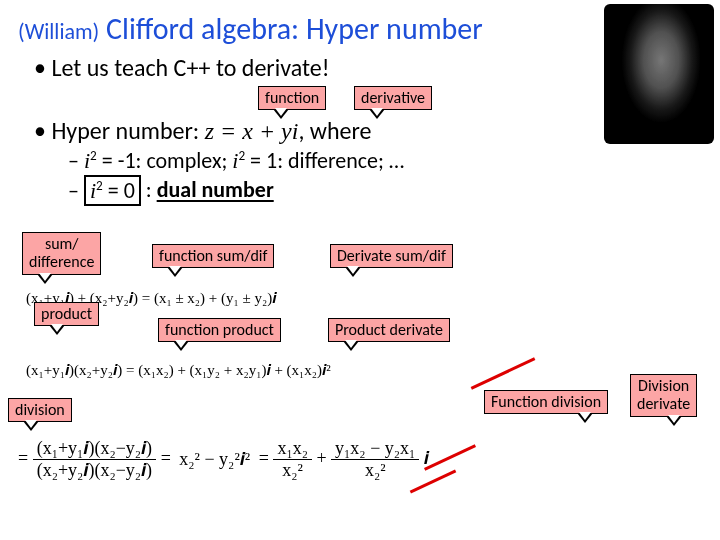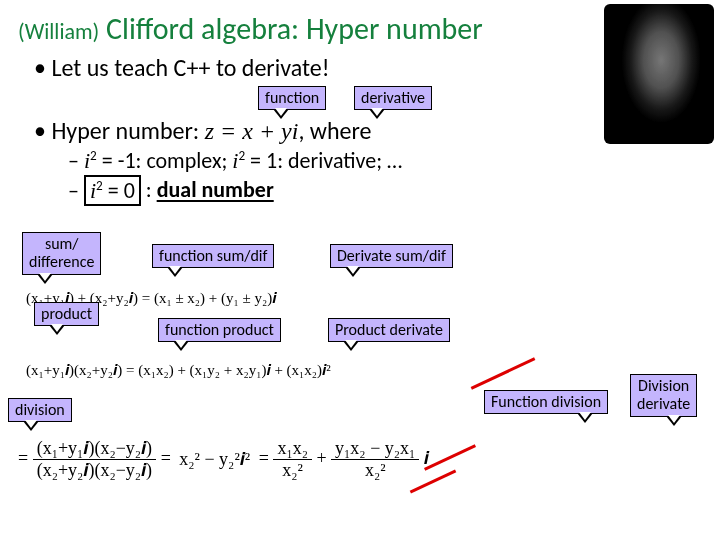--- a/index.html
+++ b/index.html
@@ -8,21 +8,21 @@
     height: 540px;
     font-family: Calibri, Arial, sans-serif;
     background: #fff;
     color: #000;
     position: relative;
     overflow: hidden;
     padding: 10px 18px;
   }
   .title {
     font-size: 30px;
-    color: #15803d;
+    color: #1d4ed8;
     margin-bottom: 6px;
   }
   .title .small { font-size: 22px; }
   .portrait {
     position: absolute;
     top: 4px; right: 6px;
     width: 110px; height: 140px;
     background: radial-gradient(ellipse 40% 50% at 52% 40%, #777 0%, #555 40%, #222 70%, #000 100%);
     border-radius: 6px;
     filter: grayscale(100%) contrast(110%);
@@ -32,21 +32,21 @@
   ul.main > li::before { content: "• "; }
   ul.sub { list-style: none; margin-left: 34px; margin-top: 2px; }
   ul.sub > li { font-size: 22px; margin-bottom: 2px; }
   ul.sub > li::before { content: "– "; }
   .ital { font-style: italic; font-family: 'Times New Roman', serif; }
   .sup { font-size: 0.6em; vertical-align: super; }
   .boxed { border: 2px solid #000; padding: 0 4px; }
   .callout {
     position: absolute;
     border: 1.5px solid #000;
-    background: #c4b5fd;
+    background: #fca5a5;
     font-size: 16px;
     padding: 2px 6px;
     white-space: nowrap;
     text-align: center;
     line-height: 1.15;
   }
   .callout::after {
     content: "";
     position: absolute;
     width: 0; height: 0;
@@ -102,21 +102,21 @@
 </ul>
 
 <div class="callout tail-down" style="top:86px; left:258px;"><span>function</span></div>
 <div class="callout tail-down" style="top:86px; left:354px;"><span>derivative</span></div>
 
 <ul class="main" style="margin-top:34px;">
   <li>
     <span>Hyper number: </span><span class="ital">z = x + yi</span><span>, where</span>
     <ul class="sub">
       <li>
-        <span class="ital">i</span><span class="sup">2</span><span> = -1: complex; </span><span class="ital">i</span><span class="sup">2</span><span> = 1: derivative; …</span>
+        <span class="ital">i</span><span class="sup">2</span><span> = -1: complex; </span><span class="ital">i</span><span class="sup">2</span><span> = 1: difference; …</span>
       </li>
       <li>
         <span class="boxed"><span class="ital">i</span><span class="sup">2</span><span> = 0</span></span><span> : </span><span class="bold under">dual number</span>
       </li>
     </ul>
   </li>
 </ul>
 
 <div class="callout tail-down" style="top:232px; left:22px; white-space:pre;"><span>sum/
 difference</span></div>

